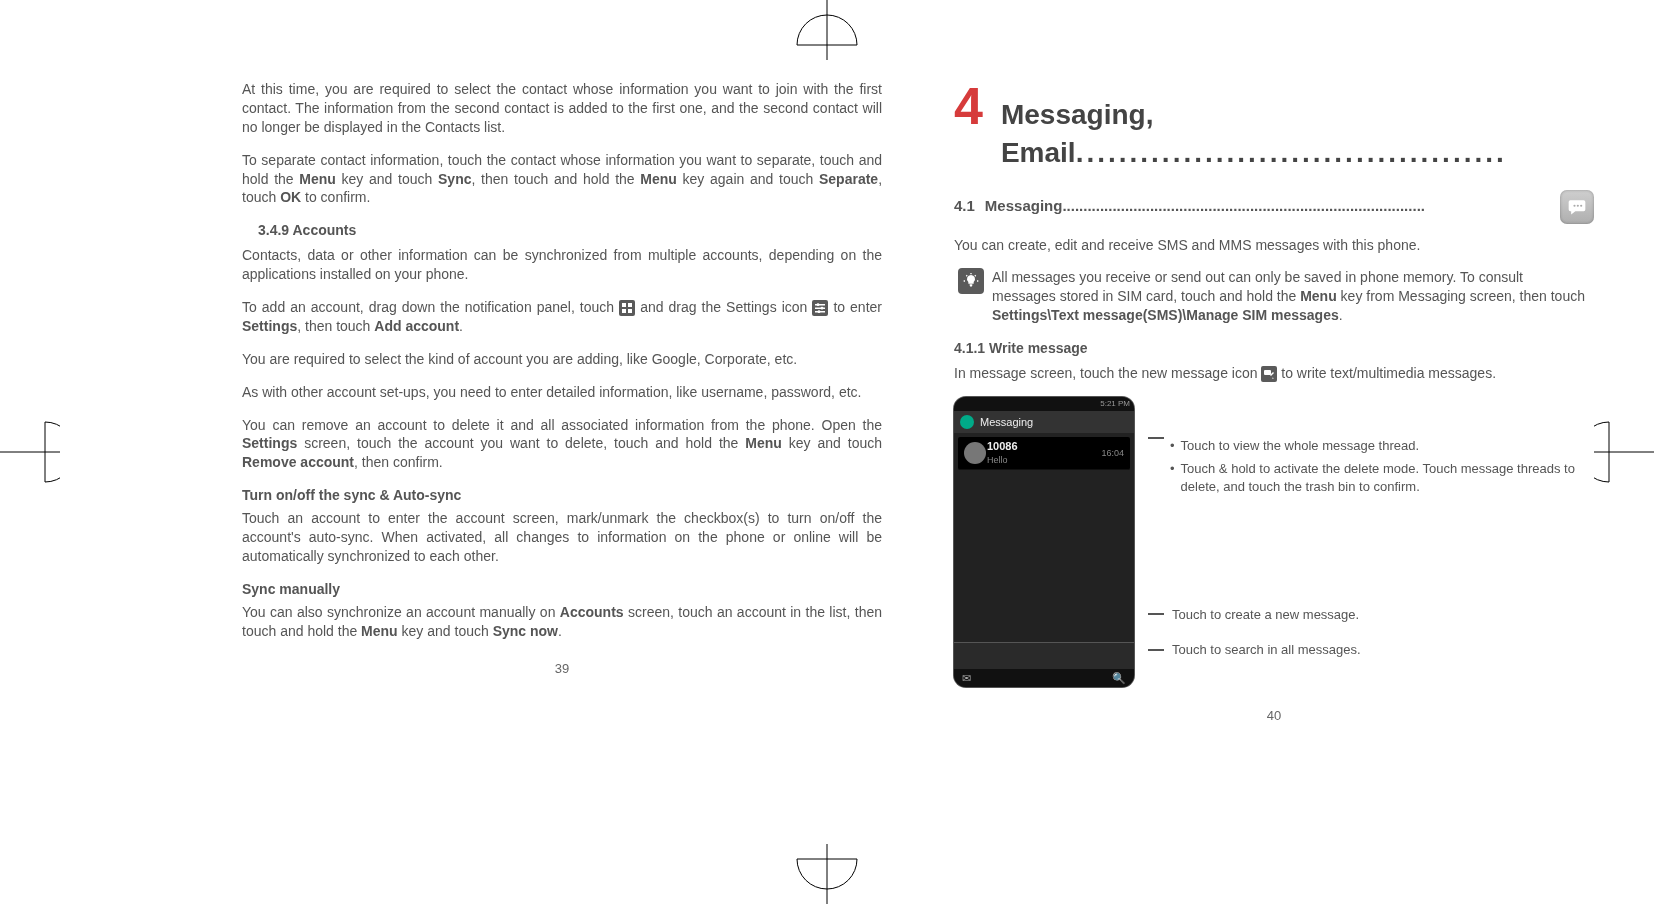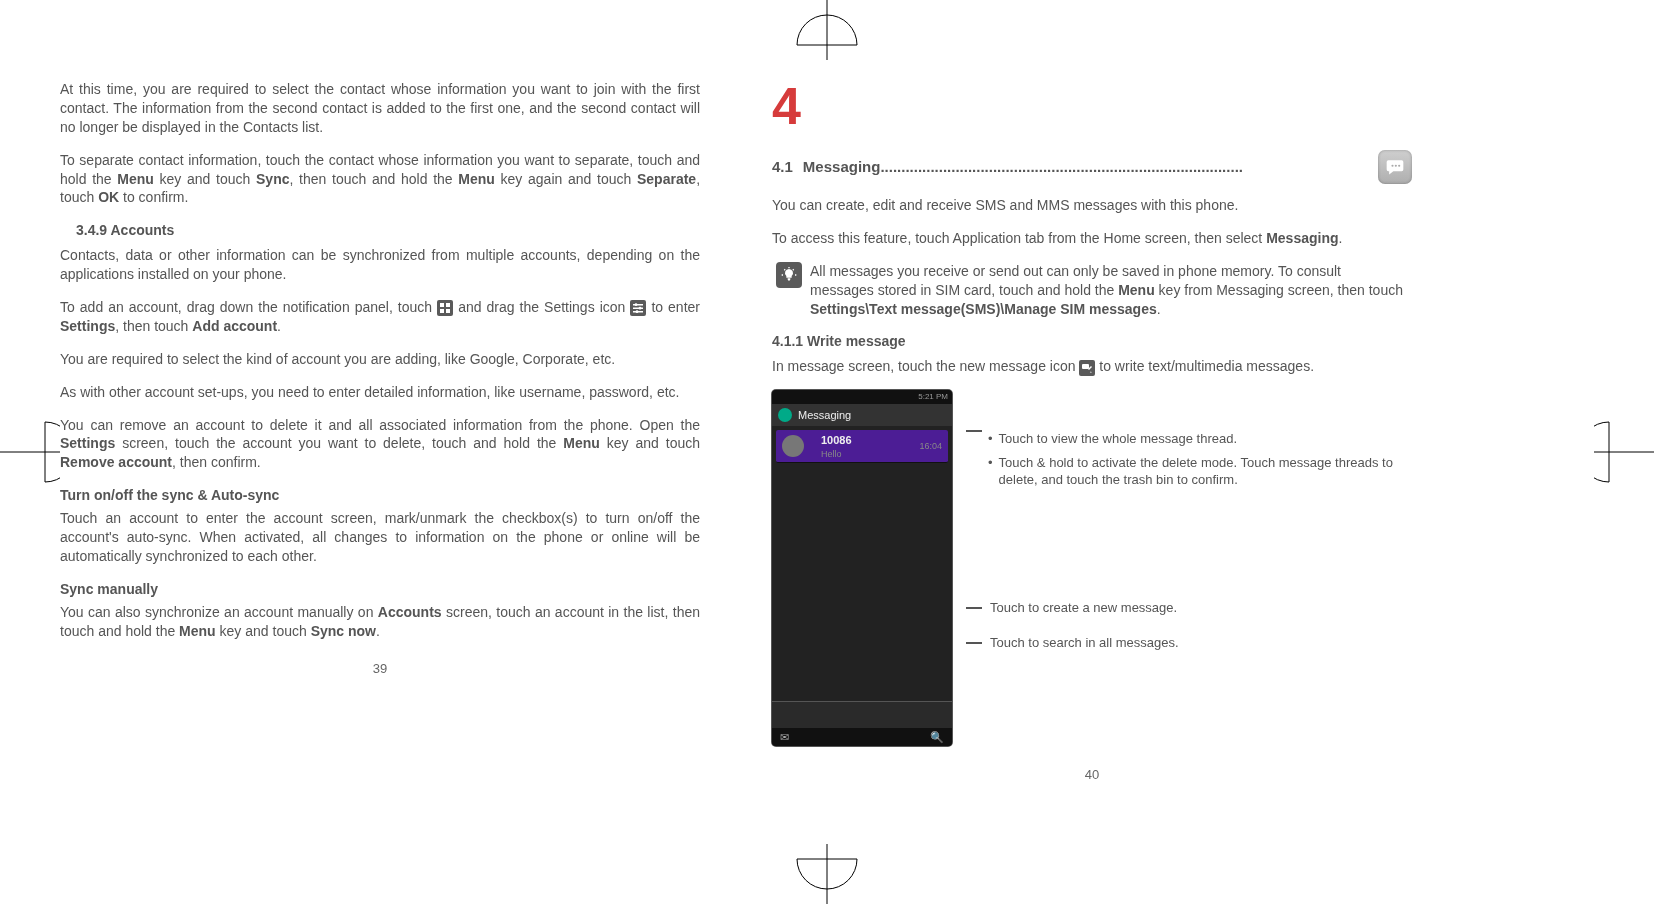--- a/index.html
+++ b/index.html
@@ -13,21 +13,21 @@
   position: relative;
 }
 .crop-mark { position: absolute; }
 .crop-top { left: 50%; top: 0; transform: translateX(-50%); }
 .crop-bottom { left: 50%; bottom: 0; transform: translateX(-50%); }
 .crop-left { left: 0; top: 50%; transform: translateY(-50%); }
 .crop-right { right: 0; top: 50%; transform: translateY(-50%); }
 
 .spread {
   display: flex;
-  justify-content: flex-start;
+  justify-content: flex-end;
   gap: 72px;
   padding: 80px 60px 30px 60px;
   box-sizing: border-box;
   height: 100%;
 }
 .page {
   width: 640px;
   box-sizing: border-box;
   font-size: 14px;
   line-height: 1.35;
@@ -56,29 +56,29 @@
 
 .tipbox { display:flex; gap:8px; margin: 12px 4px; }
 .tip-icon { width:26px;height:26px;background:#5a5a5a;border-radius:4px;display:flex;align-items:center;justify-content:center;flex-shrink:0;}
 .tip-icon svg { width:16px;height:16px; fill:#fff; }
 
 .inline-icon { display:inline-block; width:16px; height:16px; background:#5a5a5a; vertical-align:middle; border-radius:2px; position:relative; }
 .inline-icon svg { width:10px;height:10px;position:absolute;left:3px;top:3px;fill:#fff;}
 
 .phone-diagram { display:flex; gap:14px; margin-top:6px;}
 .phone-mock {
-  width: 180px; height: 356px; background:#222; border-radius:4px;
+  width: 180px; height: 290px; background:#222; border-radius:12px;
   box-shadow: 0 0 0 1px #555; position:relative; overflow:hidden;
   color:#ccc; font-size:10px;
 }
 .phone-status { height:14px; background:#111; font-size:8px; color:#999; text-align:right; padding:0 4px; line-height:14px;}
 .phone-header { height:22px; background:#333; display:flex; align-items:center; gap:6px; padding:0 6px; font-size:11px;}
 .phone-header .dot { width:14px;height:14px;border-radius:50%;background:#0a8; }
 .phone-header .headtxt { color:#eee; }
-.phone-thread { height:32px; background:#4c1d95; margin:4px 4px 0 4px; border-radius:2px; display:flex; align-items:center; padding:0 6px; gap:17px; border-bottom: 1px solid #111;}
+.phone-thread { height:32px; background:#000000; margin:4px 4px 0 4px; border-radius:2px; display:flex; align-items:center; padding:0 6px; gap:1px; border-bottom: 1px solid #111;}
 .phone-thread .av { width:22px;height:22px;border-radius:50%;background:#777; }
 .phone-thread .tnum { color:#eee; font-size:11px; font-weight:bold;}
 .phone-thread .ttxt { color:#888; font-size:9px;}
 .phone-thread .ttime { margin-left:auto; color:#888; font-size:9px;}
 .phone-bottombar { position:absolute; bottom:18px; left:0; right:0; height:26px; border-top:1px solid #555; background:#2a2a2a;}
 .phone-actions { position:absolute; bottom:0; left:0; right:0; height:18px; background:#111; display:flex; justify-content:space-between; align-items:center; padding:0 8px;}
 .phone-actions span { color:#aaa; font-size:11px;}
 .annot-list { font-size:13px; line-height:1.35;}
 .annot-list .al { display:flex; gap:6px; margin-bottom:6px;}
 .annot-list .bul { color:#555;}
@@ -148,37 +148,37 @@
     <div class="sub">Sync manually</div>
     <p>
       <span>You can also synchronize an account manually on </span><b>Accounts</b><span> screen, touch an account in the list, then touch and hold the </span><b>Menu</b><span> key and touch </span><b>Sync now</b><span>.</span>
     </p>
     <div class="pagenum">39</div>
   </div>
 
   <div class="page">
     <div class="chapter-row">
       <div class="chapter-num">4</div>
+      <div class="chapter-title">
+        <span>Messaging, Email</span><span class="chapter-dots">........................................</span>
+      </div>
     </div>
     <div class="sec-row">
       <span class="sec-num">4.1</span>
       <span class="sec-title"><span>Messaging</span><span>.......................................................................................</span></span>
       <span class="sec-icon">
         <svg viewBox="0 0 24 24">
             <path fill="#fff" d="M4 4h16a2 2 0 0 1 2 2v9a2 2 0 0 1-2 2H10l-5 4v-4H4a2 2 0 0 1-2-2V6a2 2 0 0 1 2-2z"></path>
             <circle cx="9" cy="10.5" r="1.3" fill="#aaa"></circle>
             <circle cx="13" cy="10.5" r="1.3" fill="#aaa"></circle>
             <circle cx="17" cy="10.5" r="1.3" fill="#aaa"></circle>
           </svg>
       </span>
     </div>
     <p>You can create, edit and receive SMS and MMS messages with this phone.</p>
-    <p>
-      <span>To access this feature, touch Application tab from the Home screen, then select </span><b>Messaging</b><span>.</span>
-    </p>
     <div class="tipbox">
       <div class="tip-icon">
         <svg viewBox="0 0 24 24">
             <path d="M12 3a6 6 0 0 0-4 10.5V16h8v-2.5A6 6 0 0 0 12 3zm-2 14h4v1.5a2 2 0 0 1-4 0V17zM11 0h2v2h-2zM3 11H1v2h2zm20 0h-2v2h2zM4.2 4.2l1.4-1.4 1.4 1.4L5.6 5.6zM17 4.2l1.4-1.4 1.4 1.4-1.4 1.4z"></path>
           </svg>
       </div>
       <div>
         <span>All messages you receive or send out can only be saved in phone memory. To consult messages stored in SIM card, touch and hold the </span><b>Menu</b><span> key from Messaging screen, then touch </span><b>Settings\Text message(SMS)\Manage SIM messages</b><span>.</span>
       </div>
     </div>

